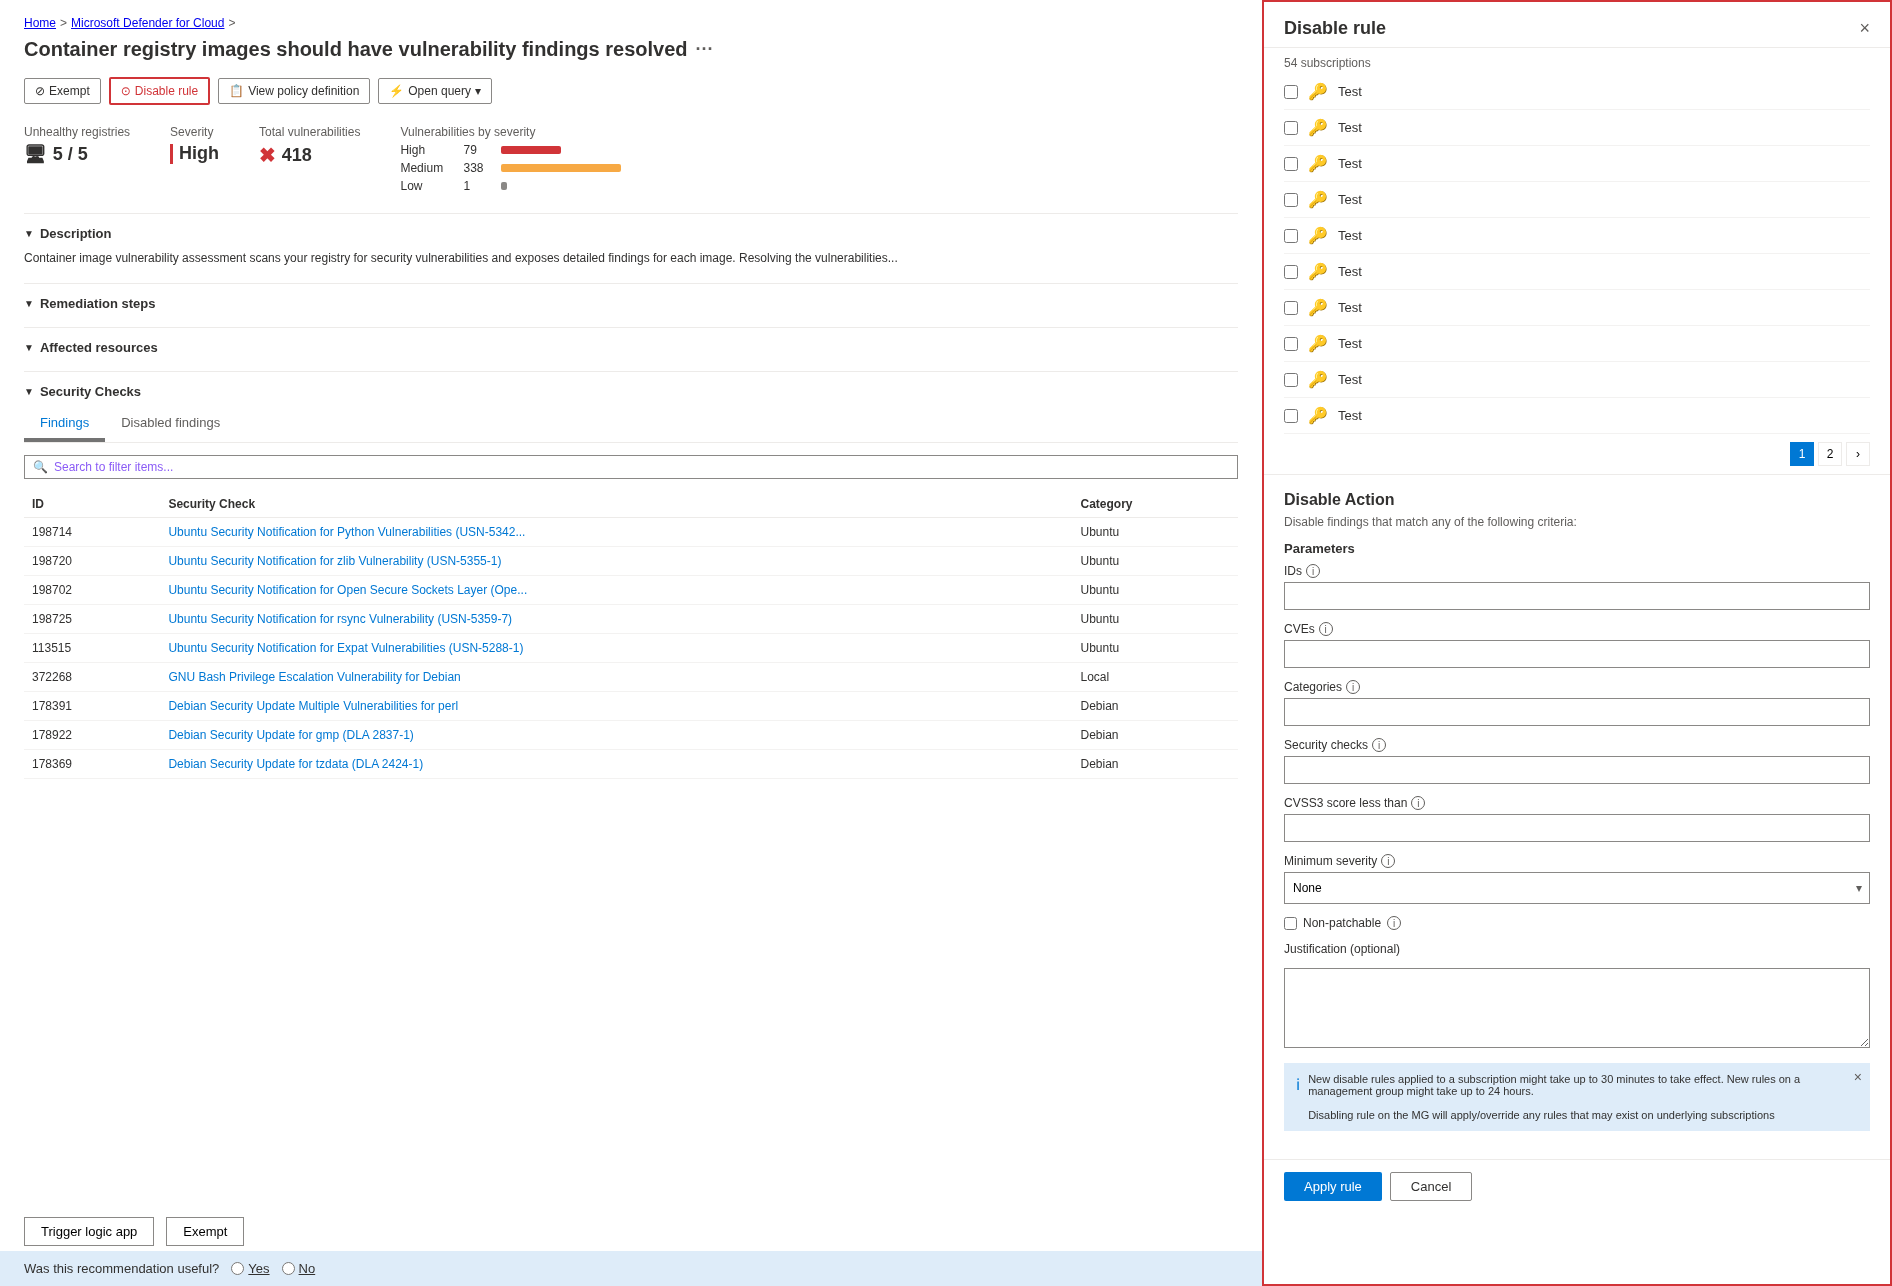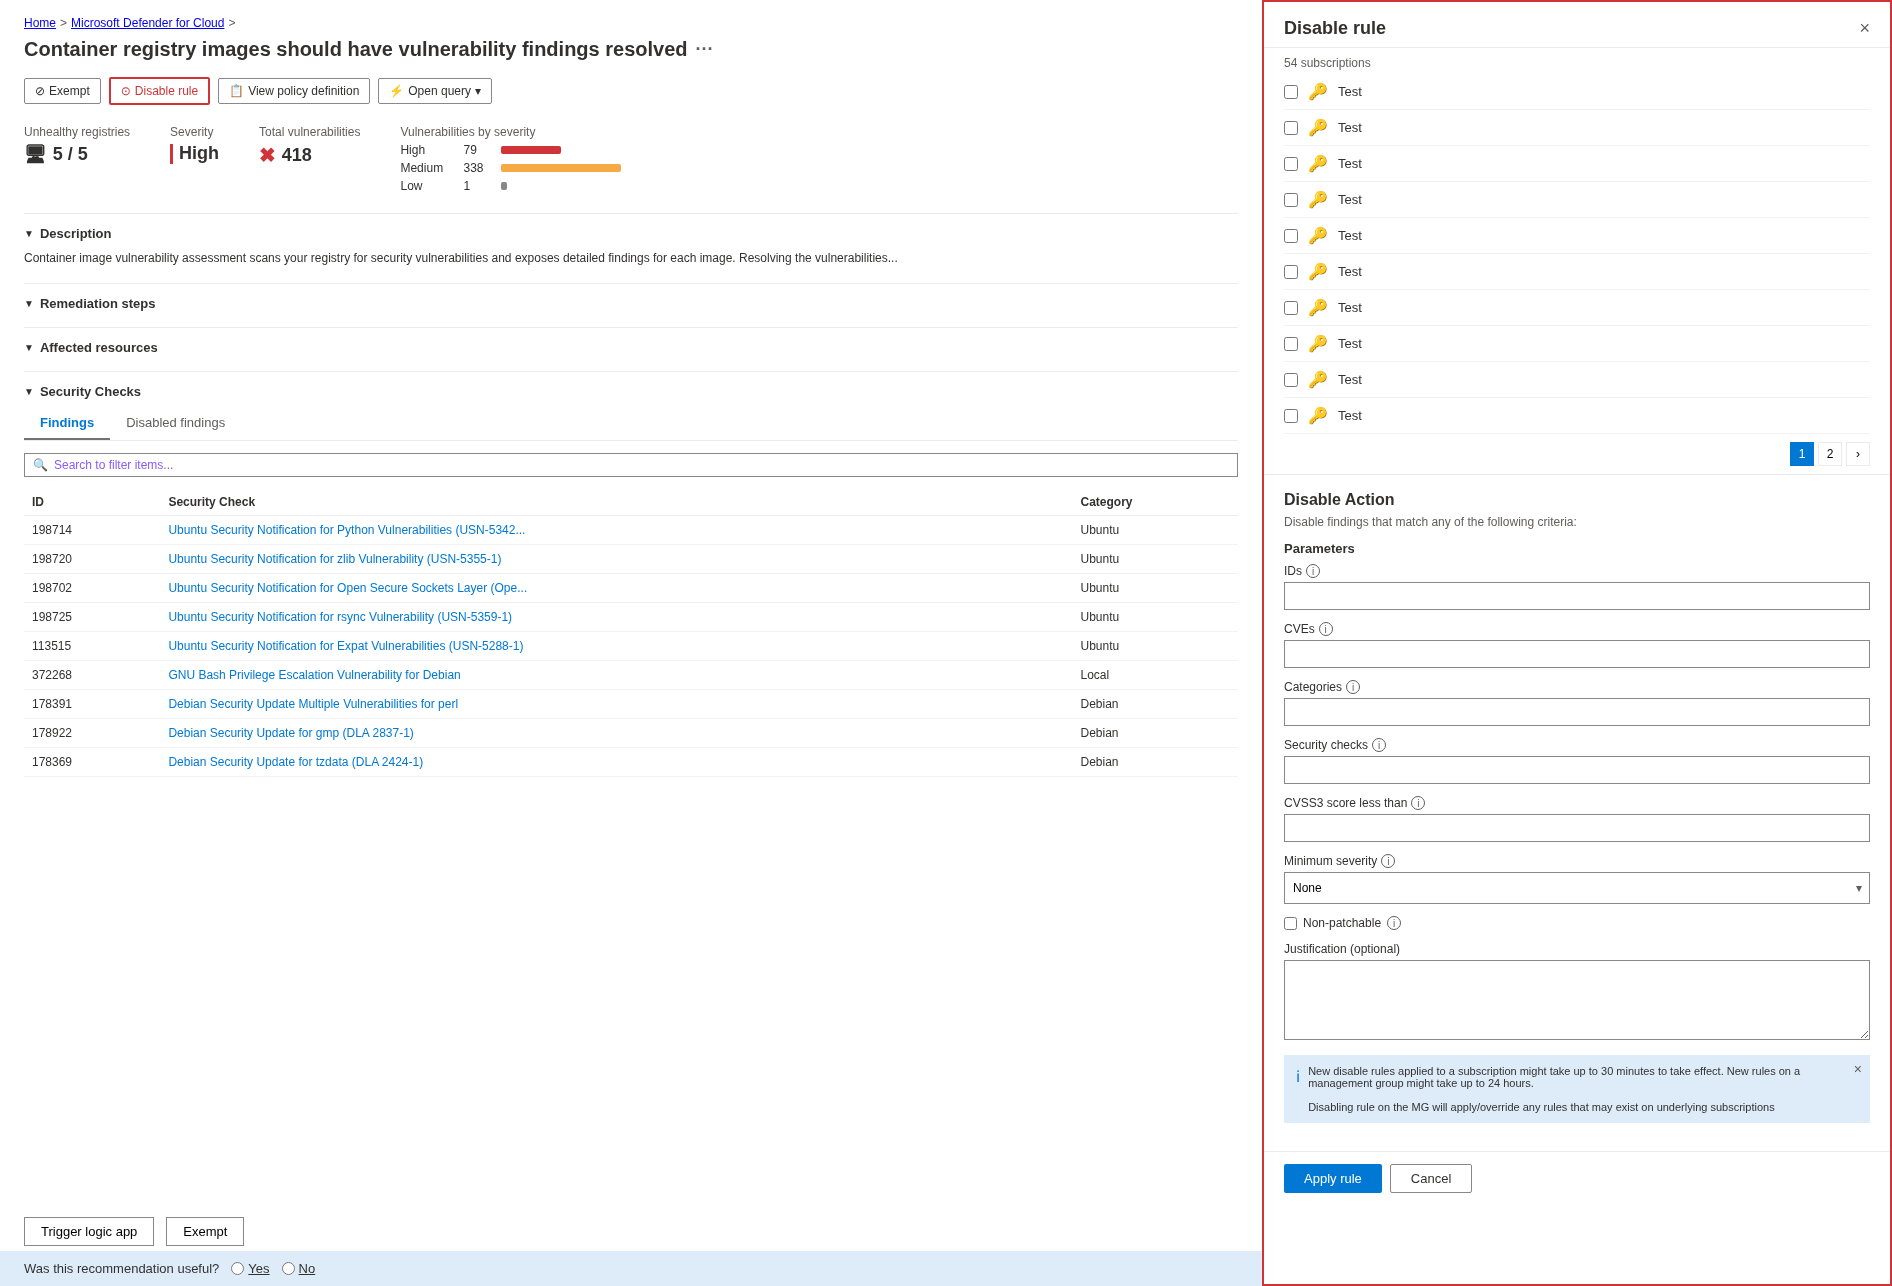--- a/index.html
+++ b/index.html
@@ -94,21 +94,21 @@
     .description-text { font-size: 12px; color: #323130; line-height: 1.5; }
 
     .tabs { display: flex; gap: 0; margin-bottom: 12px; border-bottom: 1px solid #edebe9; }
     .tab {
       padding: 8px 16px;
       cursor: pointer;
       font-size: 13px;
       border-bottom: 2px solid transparent;
       color: #605e5c;
     }
-    .tab.active { border-bottom: 2px solid #737373; color: #0078d4; font-weight: 700; }
+    .tab.active { border-bottom: 4px solid #737373; color: #0078d4; font-weight: 400; }
 
     .search-box {
       display: flex;
       align-items: center;
       border: 1px solid #8a8886;
       padding: 4px 8px;
       margin-bottom: 12px;
       gap: 6px;
       font-size: 12px;
       color: #a19f9d;
@@ -268,21 +268,21 @@
     }
 
     .checkbox-row {
       display: flex;
       align-items: center;
       gap: 6px;
       font-size: 12px;
       margin-bottom: 12px;
     }
 
-    .justification-label { font-size: 12px; margin-bottom: 4px; }
+    .justification-label { font-size: 12px; margin-bottom: 12px; }
     .justification-textarea {
       width: 100%;
       height: 80px;
       border: 1px solid #8a8886;
       resize: vertical;
       padding: 6px 8px;
       font-size: 12px;
       font-family: inherit;
       outline: none;
     }
@@ -469,21 +469,21 @@
       <td><span class="link-text">Ubuntu Security Notification for zlib Vulnerability (USN-5355-1)</span></td>
       <td>Ubuntu</td>
     </tr>
           <tr>
       <td>198702</td>
       <td><span class="link-text">Ubuntu Security Notification for Open Secure Sockets Layer (Ope...</span></td>
       <td>Ubuntu</td>
     </tr>
           <tr>
       <td>198725</td>
-      <td><span class="link-text">Ubuntu Security Notification for rsync Vulnerability (USN-5359-1)</span></td>
+      <td><span class="link-text">Ubuntu Security Notification for rsync Vulnerability (USN-5359-7)</span></td>
       <td>Ubuntu</td>
     </tr>
           <tr>
       <td>113515</td>
       <td><span class="link-text">Ubuntu Security Notification for Expat Vulnerabilities (USN-5288-1)</span></td>
       <td>Ubuntu</td>
     </tr>
           <tr>
       <td>372268</td>
       <td><span class="link-text">GNU Bash Privilege Escalation Vulnerability for Debian</span></td>

